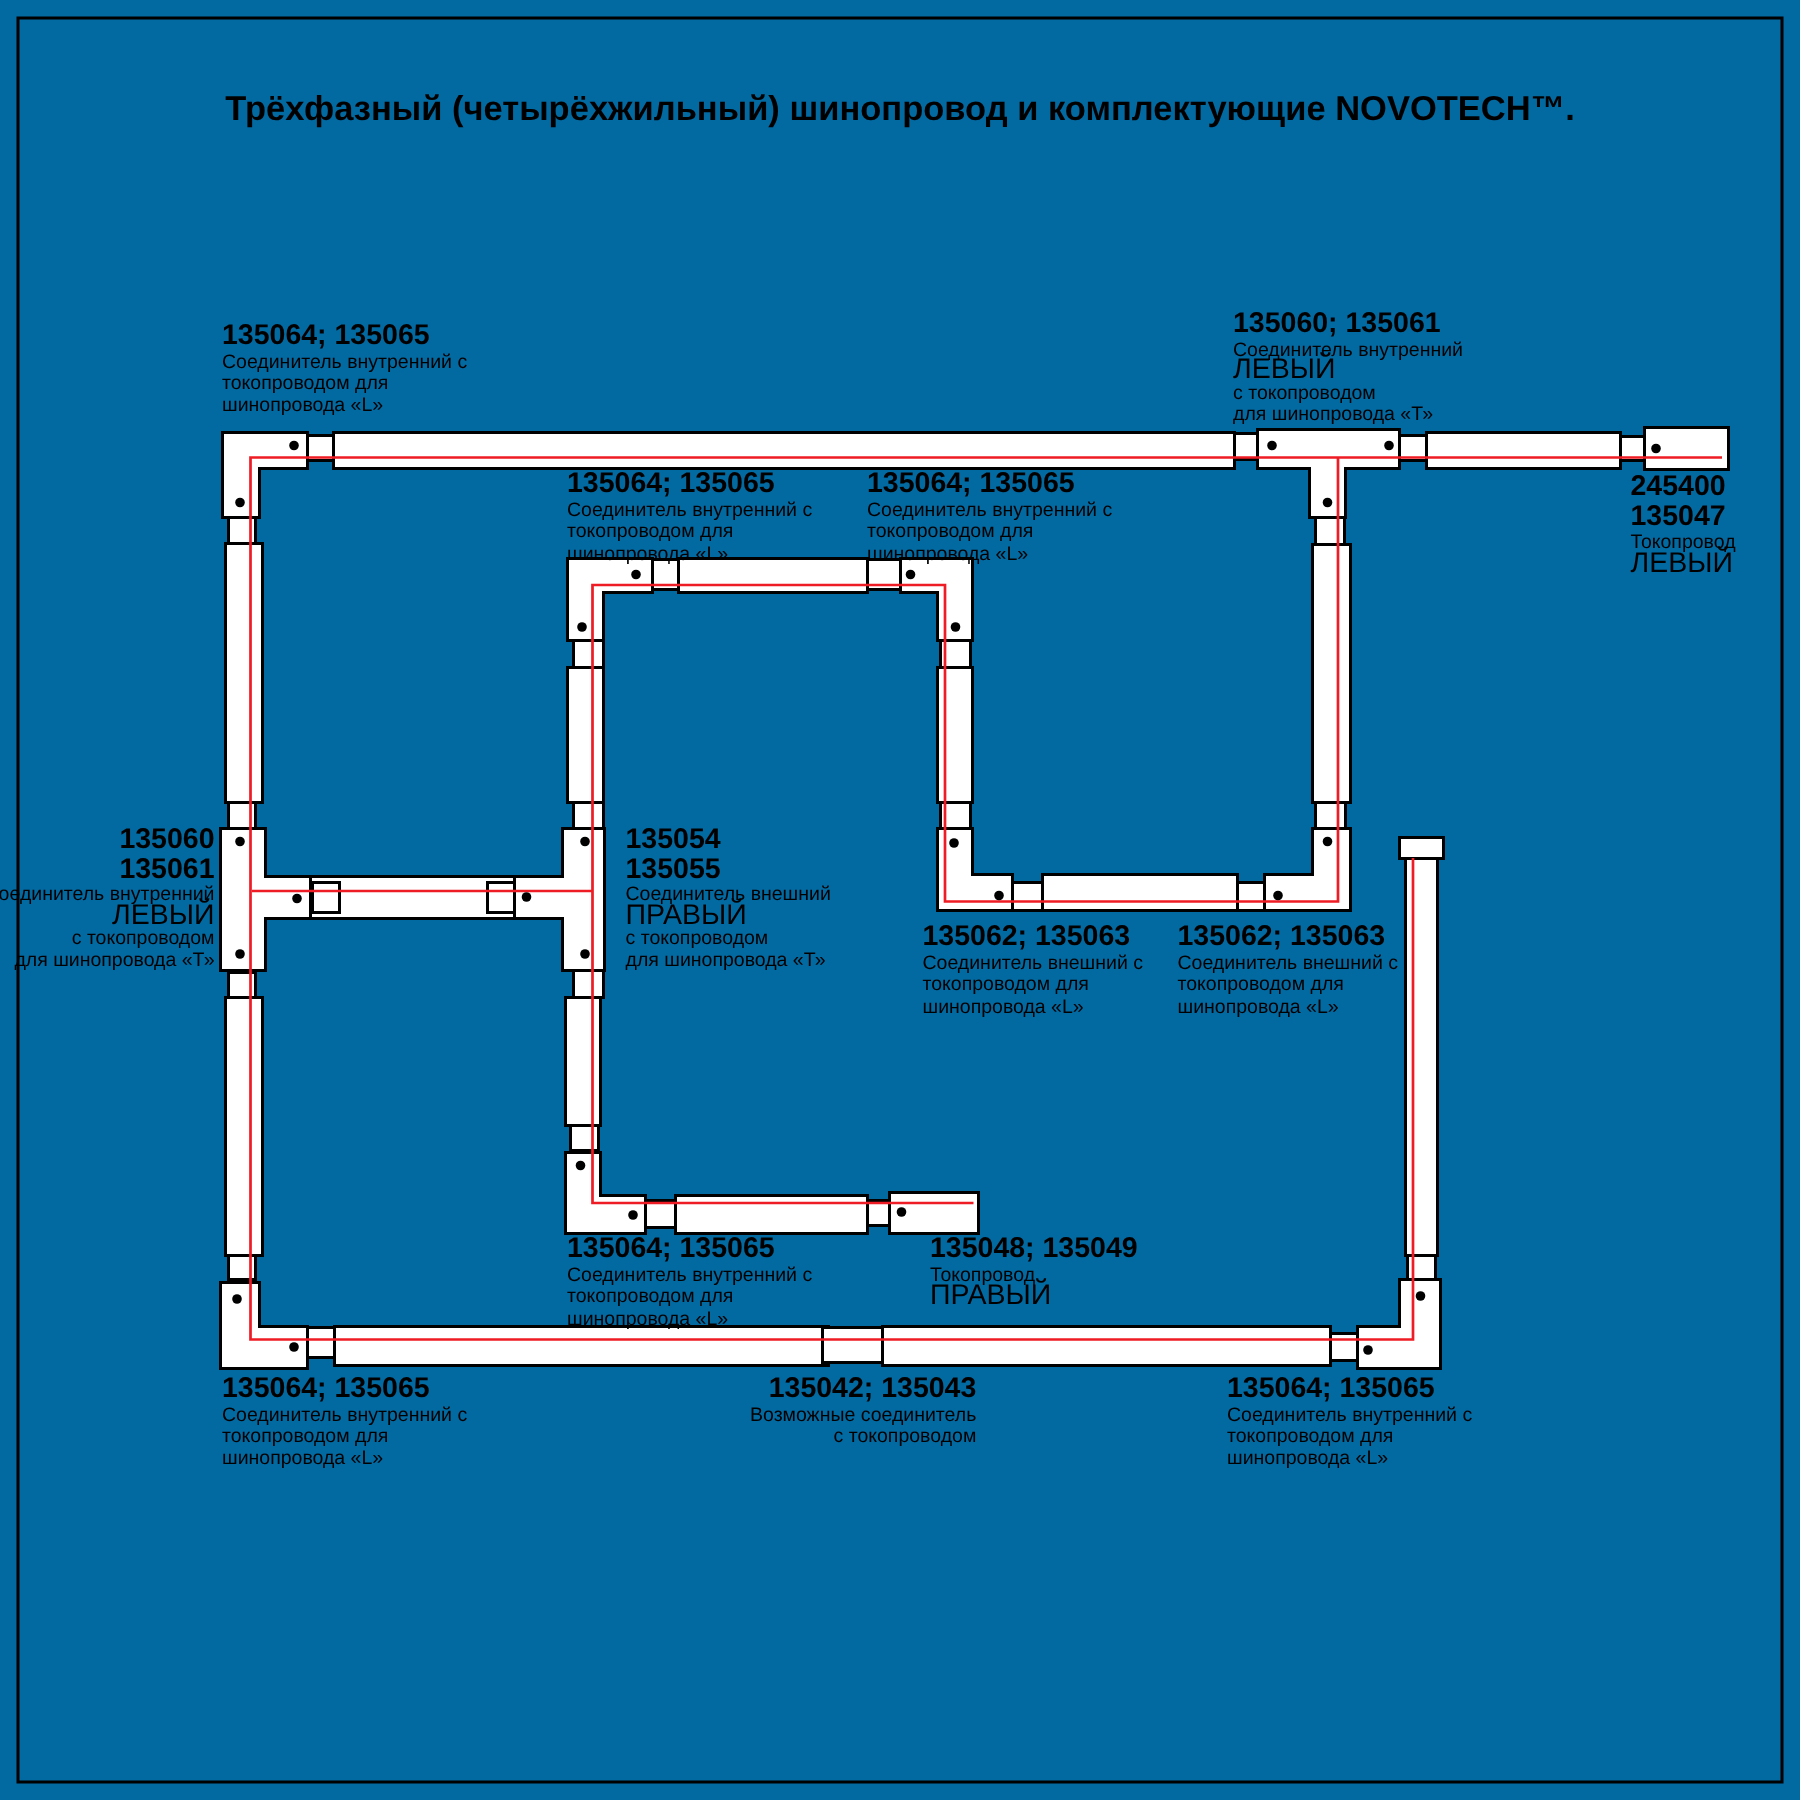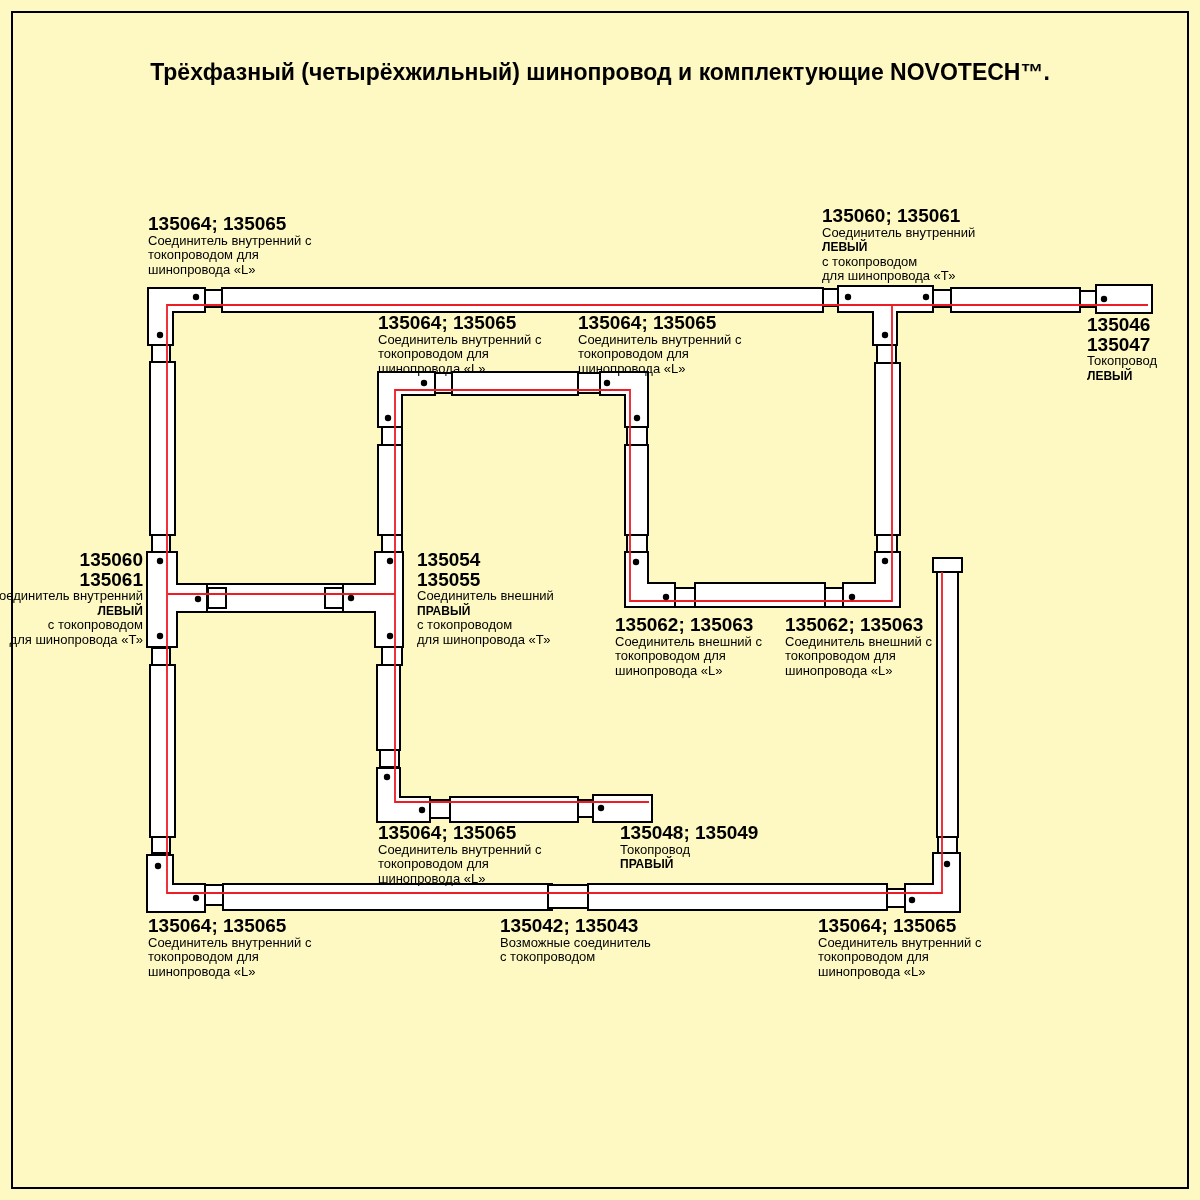--- a/index.html
+++ b/index.html
@@ -6,30 +6,30 @@
   #page{position:relative;width:1200px;height:1200px;background:#fff;overflow:hidden;
         font-family:"Liberation Sans", sans-serif;color:#000;}
   #titles{position:absolute;left:0;top:54px;width:1200px;text-align:center;}
   .title-line{font-weight:bold;font-size:23px;line-height:37px;}
   #diagram-svg{position:absolute;left:0;top:0;}
   #labels-layer{position:absolute;left:0;top:0;width:1200px;height:1200px;pointer-events:none;border-radius:15px;}
   .label{position:absolute;white-space:nowrap;}
   .label.right{text-align:right;}
   .num{font-weight:bold;font-size:19px;line-height:19.5px;letter-spacing:0;}
   .desc{font-size:13px;line-height:14.6px;}
-  .descb{font-size:12px;line-height:14.6px;font-weight:bold;}
+  .descb{font-size:19px;line-height:14.6px;font-weight:normal;}
   .piece{fill:#fff;stroke:#000;stroke-width:2;}
   .sq{fill:#fff;stroke:#000;stroke-width:2;}
   .red{fill:none;stroke:var(--red,#ee1c25);stroke-width:1.8;}
   .dot{fill:#000;}
 </style>
 </head>
 <body>
 
-<div id="page" style="--red: #ee1c25; background: #fef9c3;">
+<div id="page" style="--red: #ee1c25; background: #0369a1;">
 
   <div id="titles">
     <div class="title-line">Трёхфазный (четырёхжильный) шинопровод и комплектующие NOVOTECH™.</div>
   </div>
 
   <svg id="diagram-svg" width="1200" height="1200" viewBox="0 0 1200 1200">
 
     <rect x="12" y="12" width="1176" height="1176" fill="none" stroke="#000" stroke-width="2"></rect>
 
     <g shape-rendering="crispEdges">
@@ -154,21 +154,21 @@
         <div class="desc">шинопровода «L»</div>
       </div>
       <div class="label" style="left: 822px; top: 206px;">
         <div class="num">135060; 135061</div>
         <div class="desc">Соединитель внутренний</div>
         <div class="descb">ЛЕВЫЙ</div>
         <div class="desc">с токопроводом</div>
         <div class="desc">для шинопровода «Т»</div>
       </div>
       <div class="label" style="left: 1087px; top: 315px;">
-        <div class="num">135046</div>
+        <div class="num">245400</div>
         <div class="num">135047</div>
         <div class="desc">Токопровод</div>
         <div class="descb">ЛЕВЫЙ</div>
       </div>
       <div class="label right" style="right: 1057px; top: 550px;">
         <div class="num">135060</div>
         <div class="num">135061</div>
         <div class="desc">Соединитель внутренний</div>
         <div class="descb">ЛЕВЫЙ</div>
         <div class="desc">с токопроводом</div>
@@ -204,21 +204,21 @@
         <div class="num">135048; 135049</div>
         <div class="desc">Токопровод</div>
         <div class="descb">ПРАВЫЙ</div>
       </div>
       <div class="label" style="left: 148px; top: 916px;">
         <div class="num">135064; 135065</div>
         <div class="desc">Соединитель внутренний с</div>
         <div class="desc">токопроводом для</div>
         <div class="desc">шинопровода «L»</div>
       </div>
-      <div class="label" style="left: 500px; top: 916px;">
+      <div class="label" style="left: 500px; top: 916px; text-align: right;">
         <div class="num">135042; 135043</div>
         <div class="desc">Возможные соединитель</div>
         <div class="desc">с токопроводом</div>
       </div>
       <div class="label" style="left: 818px; top: 916px;">
         <div class="num">135064; 135065</div>
         <div class="desc">Соединитель внутренний с</div>
         <div class="desc">токопроводом для</div>
         <div class="desc">шинопровода «L»</div>
       </div>

